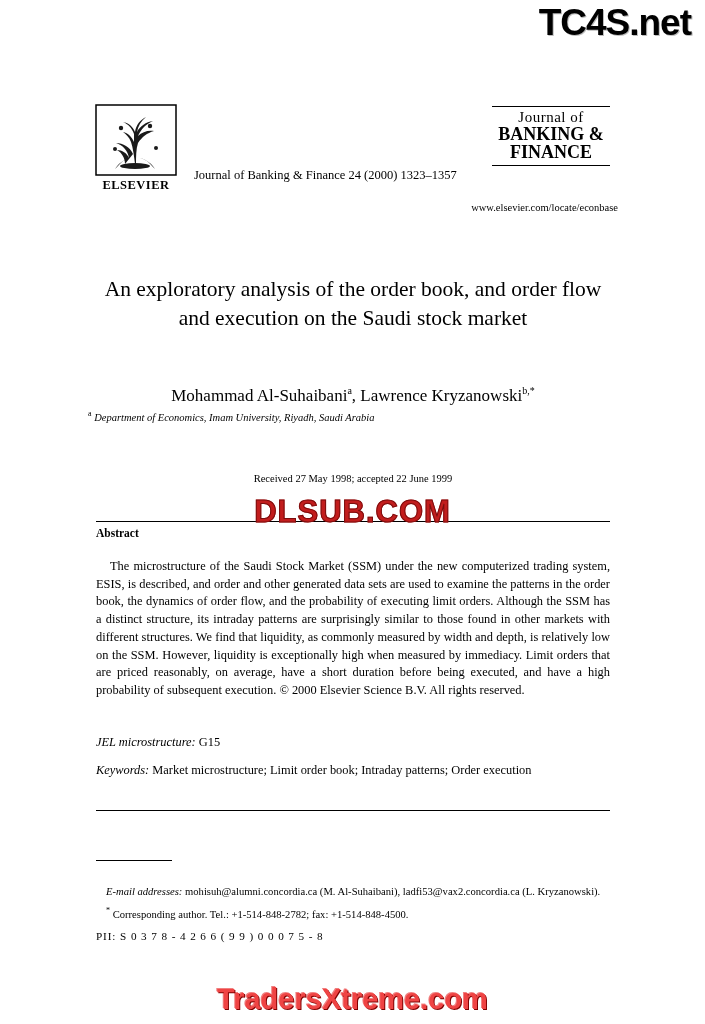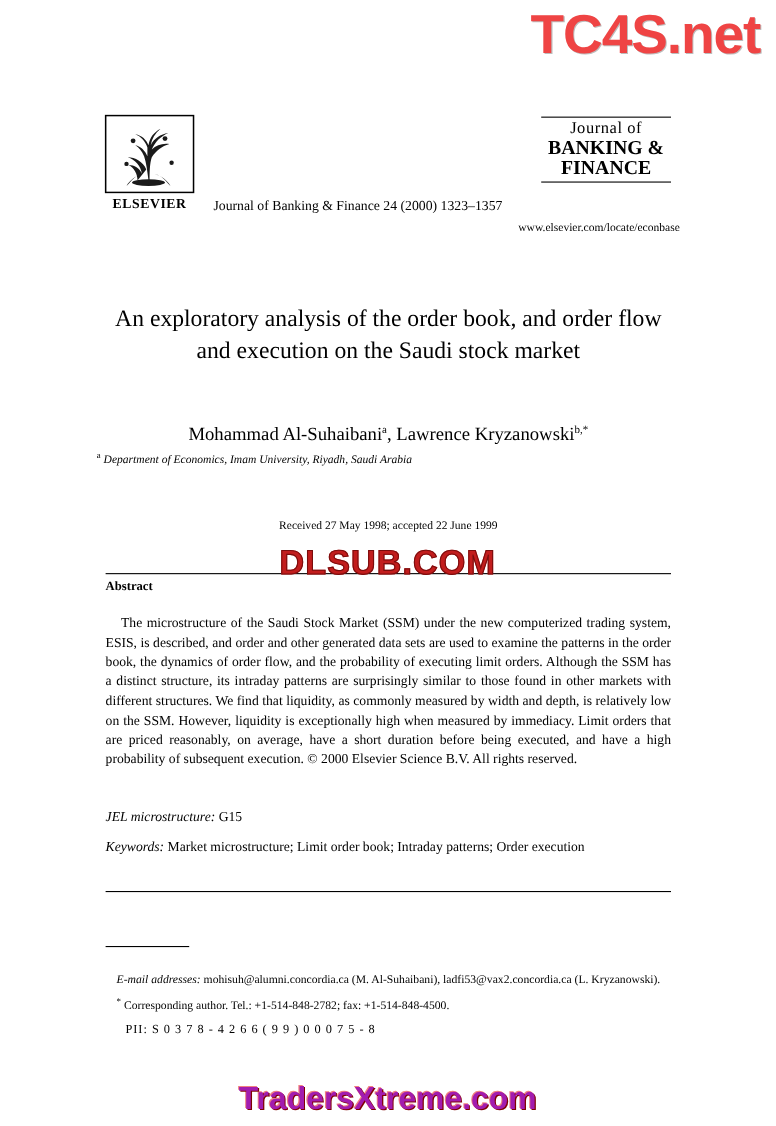--- a/index.html
+++ b/index.html
@@ -16,22 +16,22 @@
     overflow: hidden;
   }
 
   
   .wm-top {
     position: absolute;
     top: 2px;
     right: 14px;
     font-family: "Liberation Sans", sans-serif;
     font-weight: bold;
-    font-size: 50px;
-    color: #ef4444;
+    font-size: 37px;
+    color: #000000;
     letter-spacing: -1px;
     text-shadow: 1px 1px 0 #bdbdbd;
     z-index: 5;
   }
   .wm-mid {
     position: absolute;
     top: 492px;
     left: 50%;
     transform: translateX(-50%) ;
     font-family: "Liberation Sans", sans-serif;
@@ -47,21 +47,21 @@
     white-space: nowrap;
   }
   .wm-bottom {
     position: absolute;
     bottom: 8px;
     left: 50%;
     transform: translateX(-50%);
     font-family: "Liberation Sans", sans-serif;
     font-weight: bold;
     font-size: 29px;
-    color: #a21caf;
+    color: #ef4444;
     text-shadow: 1px 1px 0 #800000, -1px -1px 0 #f08080;
     white-space: nowrap;
     z-index: 6;
   }
 
   
   .header {
     position: absolute;
     top: 104px;
     left: 88px;
@@ -85,21 +85,21 @@
   .elsevier-word {
     font-family: "Liberation Serif", serif;
     font-size: 12.5px;
     font-weight: bold;
     letter-spacing: 0.5px;
     margin-top: 2px;
   }
   .journal-line {
     position: absolute;
     left: 106px;
-    top: 76px;
+    top: 64px;
     font-size: 12.5px;
     white-space: nowrap;
   }
   .url-line {
     position: absolute;
     right: 0px;
     top: 98px;
     font-size: 10.5px;
     font-family: "Liberation Serif", serif;
   }
@@ -225,21 +225,21 @@
   .fn2 { top: 884px; text-indent: 10px; text-align: justify; }
   .fn2 i { font-style: italic; }
   .copyright {
     position: absolute;
     left: 96px;
     top: 928px;
     width: 514px;
     font-size: 11.2px;
     line-height: 1.5;
   }
-  .pii { letter-spacing: 0.9px; margin-left: 18px; }
+  .pii { letter-spacing: 0.9px; }
 </style>
 </head>
 <body>
 
 <div class="wm-top">TC4S.net</div>
 
 <div class="header">
 
   <div class="elsevier-logo">
     <div class="tree-box">

